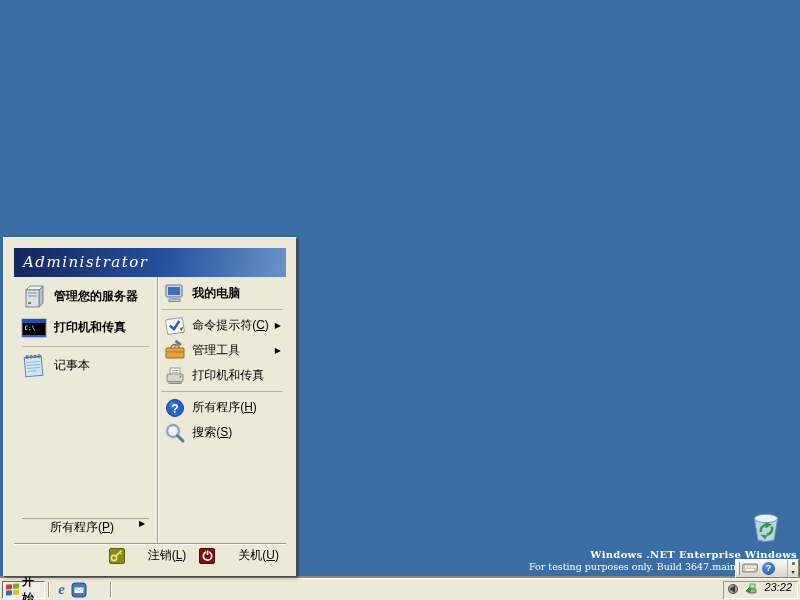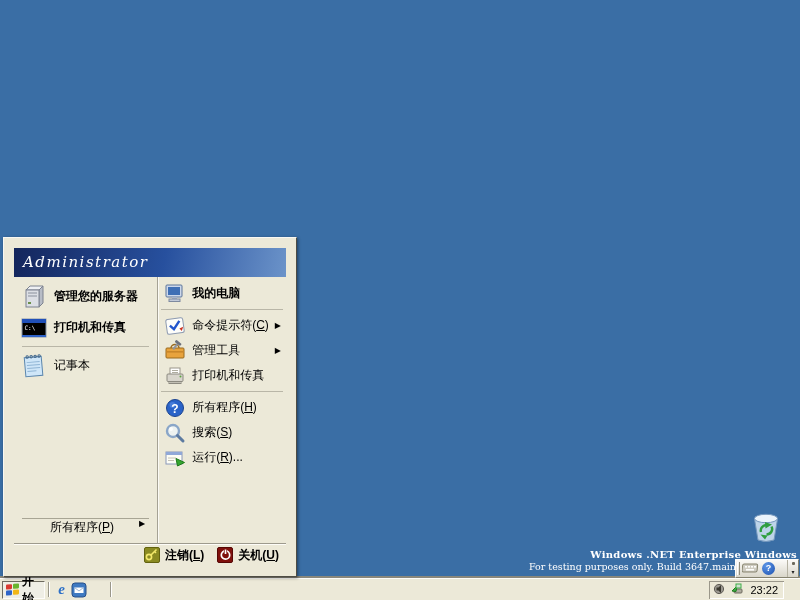--- a/index.html
+++ b/index.html
@@ -55,21 +55,21 @@
   .sm-arrow { margin-left:auto; font-size:8px; color:#000; padding-right:1px; }
 
   .sm-spacer { flex:1; }
   .sm-allsep { border-top:1px solid #a8a594; margin:0 8px; }
   .sm-allprog { height:24px; display:flex; align-items:flex-start; padding-left:36px; gap:25px; cursor:default; }
   .sm-allprog .sm-lbl { font-size:12px; }
   .sm-arrow2 { font-size:8px; color:#000; }
 
   .sm-bottom { flex:0 0 23px; border-top:1px solid #9d9a8d; box-shadow:inset 0 1px 0 #fdfcf7;
                display:flex; align-items:center; justify-content:flex-end; gap:13px; padding-right:7px; }
-  .sm-bbtn { display:flex; align-items:flex-start; gap:5px; cursor:default;font-weight:bold; }
+  .sm-bbtn { display:flex; align-items:flex-end; gap:23px; cursor:default; }
   .sm-bbtn .sm-lbl { font-size:12px; }
   .ic-sq { width:16px; height:16px; border-radius:2px; display:flex; align-items:center; justify-content:center; }
   .ic-logoff { background:#8a8a21; border:1px solid #62620f; }
   .ic-shut   { background:#7f100c; border:1px solid #550705; }
 
   .ic { width:28px; height:28px; flex:0 0 28px; }
   .ic2 { width:22px; height:22px; flex:0 0 22px; }
   u { text-decoration:underline; }
 
   
@@ -82,22 +82,22 @@
   .flag { width:13px; height:12px; display:grid; grid-template-columns:6px 6px; grid-template-rows:5px 5px;
           gap:1px; transform:skewY(-6deg); }
   .flag i { display:block; border-radius:1px; }
   .f1{background:#d93a30}.f2{background:#69b42e}.f3{background:#2f65c8}.f4{background:#f2b716}
 
   .tb-sep { width:2px; height:15px; border-left:1px solid #9a978a; border-right:1px solid #fff; margin:0 3px; }
   .ql-ic { width:17px; height:17px; display:flex; align-items:center; justify-content:center; cursor:default; }
   .ie-e { color:#2d70c8; font-weight:bold; font-style:italic; font-size:15px; font-family:"Liberation Serif",serif; }
   .ql-gap { width:20px; }
 
-  .tray { margin-left:auto; margin-right:16px; height:18px; display:flex; align-items:center; gap:4px;
-          padding:0 4px; box-shadow:inset 1px 1px 0 #9a978a, inset -1px -1px 0 #ffffff; }
+  .tray { margin-left:auto; margin-right:2px; height:18px; display:flex; gap:4px;
+          padding:0 4px; box-shadow:inset 1px 1px 0 #9a978a, inset -1px -1px 0 #ffffff;font-style:italic; }
   .clock { font-size:11px; color:#000; padding:0 2px; }
 </style>
 </head>
 <body>
 
 <div class="desktop">
 
   <div class="wm1">Windows .NET Enterprise Windows</div>
   <div class="wm2">For testing purposes only. Build 3647.main</div>
 
@@ -276,32 +276,20 @@
           <span class="ic2">
             <svg width="22" height="22" viewBox="0 0 22 22">
               <circle cx="9" cy="9" r="6" fill="#eef5fc" fill-opacity="0.7" stroke="#8aa6c8" stroke-width="2.4"></circle>
               <line x1="13.5" y1="13.5" x2="19" y2="19" stroke="#5c7aa0" stroke-width="3" stroke-linecap="round"></line>
               <circle cx="7" cy="7" r="2" fill="#ffffff" opacity="0.8"></circle>
             </svg>
           </span>
           <span class="sm-lbl"><span>搜索(</span><u>S</u><span>)</span></span>
         </div>
 
-        <div class="sm-ritem">
-          <span class="ic2">
-            <svg width="22" height="22" viewBox="0 0 22 22">
-              <rect x="2" y="5" width="16" height="12" fill="#fdfdf5" stroke="#8a98b8"></rect>
-              <rect x="2" y="5" width="16" height="3" fill="#90a8d8"></rect>
-              <line x1="4" y1="11" x2="12" y2="11" stroke="#c4c1b4"></line>
-              <line x1="4" y1="13.5" x2="10" y2="13.5" stroke="#c4c1b4"></line>
-              <polygon points="12,11.5 20.5,15.5 13.5,19" fill="#35a52f" stroke="#1e7a1a"></polygon>
-            </svg>
-          </span>
-          <span class="sm-lbl"><span>运行(</span><u>R</u><span>)...</span></span>
-        </div>
 
       </div>
     </div>
 
     <div class="sm-bottom">
       <div class="sm-bbtn">
         <span class="ic-sq ic-logoff">
           <svg width="13" height="13" viewBox="0 0 13 13">
             <circle cx="4" cy="9" r="2.6" fill="none" stroke="#f3e96b" stroke-width="1.6"></circle>
             <line x1="6" y1="7" x2="11.5" y2="1.5" stroke="#f3e96b" stroke-width="1.6"></line>

